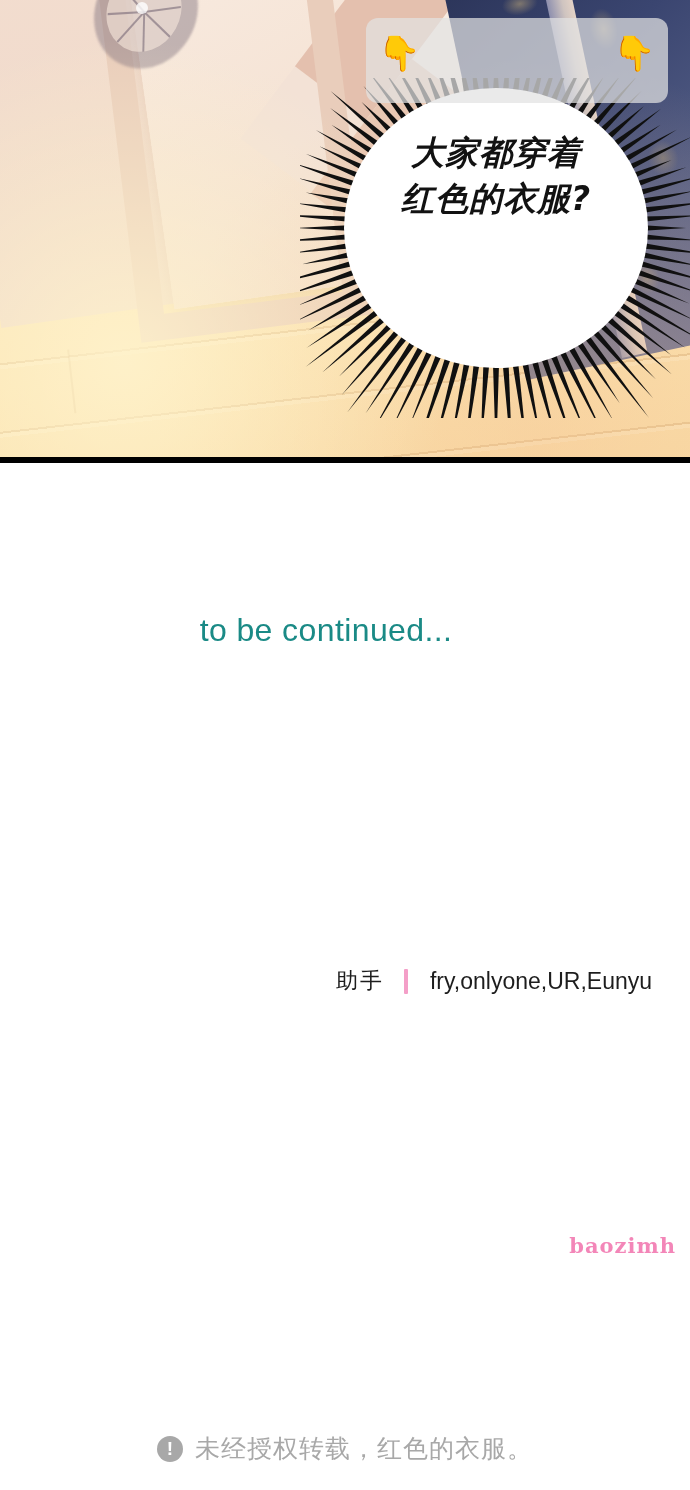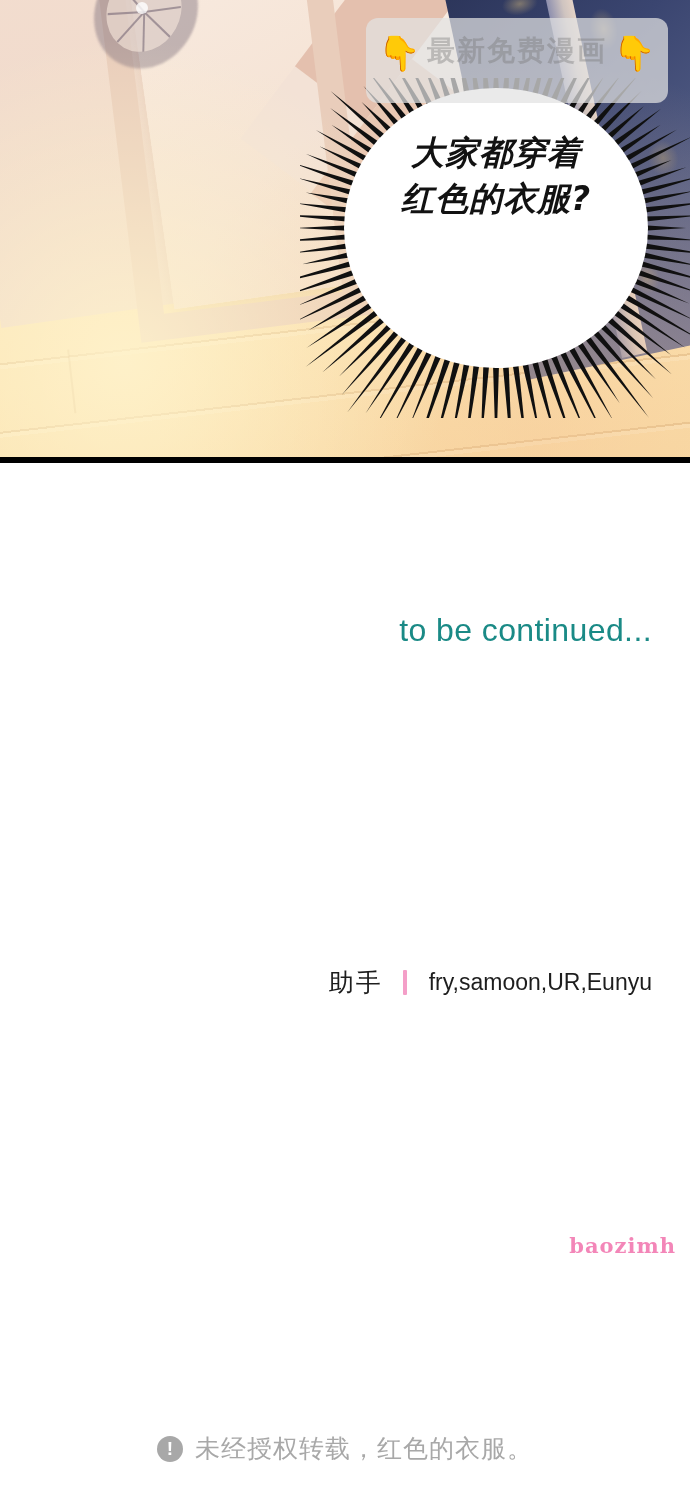--- a/index.html
+++ b/index.html
@@ -168,32 +168,32 @@
   }
 
   
   #panel-border{
     position:absolute;left:0;top:457px;width:690px;height:6px;background:#000000;
   }
 
   
   #to-be-continued{
     position:absolute;left:0;top:612px;width:652px;
-    text-align:right;
+    text-align:center;
     font-family:"Liberation Sans",sans-serif;
     font-size:32px;letter-spacing:.4px;
     color:#1a8a86;
   }
 
   #credits{
     position:absolute;left:0;top:966px;width:652px;
     display:flex;justify-content:flex-end;align-items:center;
     font-family:"DejaVu Sans","Liberation Sans",sans-serif;
   }
-  #credit-role{font-size:25px;color:#1d1d1d;letter-spacing:2px;text-align:right;}
+  #credit-role{font-size:22px;color:#1d1d1d;letter-spacing:2px;text-align:right;}
   #credit-divider{
     width:4px;height:25px;background:#f49fc8;margin:0 22px 0 20px;
     border-radius:1px;
   }
   #credit-names{
     font-size:23px;color:#1d1d1d;font-family:"Liberation Sans",sans-serif;
   }
 
   #brand-logo{
     position:absolute;left:0;top:1233px;width:676px;
@@ -367,34 +367,33 @@
         </g>
       <ellipse cx="196" cy="150" rx="152" ry="140" fill="#ffffff"></ellipse>
     </svg>
     <div id="burst-text">
       <div>大家都穿着</div>
       <div>红色的衣服?</div>
     </div>
   </div>
 
   <div id="watermark-pill">
-    <div id="wm-cn">最新免费漫画</div>
     <div class="wm-hand left">👇</div>
     <div class="wm-hand right">👇</div>
   </div>
 </div>
 
 <div id="panel-border"></div>
 
 <div id="to-be-continued">to be continued...</div>
 
 <div id="credits">
   <span id="credit-role">助手</span>
   <span id="credit-divider"></span>
-  <span id="credit-names">fry,samoon,UR,Eunyu</span>
+  <span id="credit-names">fry,onlyone,UR,Eunyu</span>
 </div>
 
 <div id="brand-logo">baozimh</div>
 
 <div id="footer-notice">
   <span id="notice-icon">
     <span>!</span>
   </span>
   <span id="notice-text">未经授权转载，红色的衣服。</span>
 </div>

